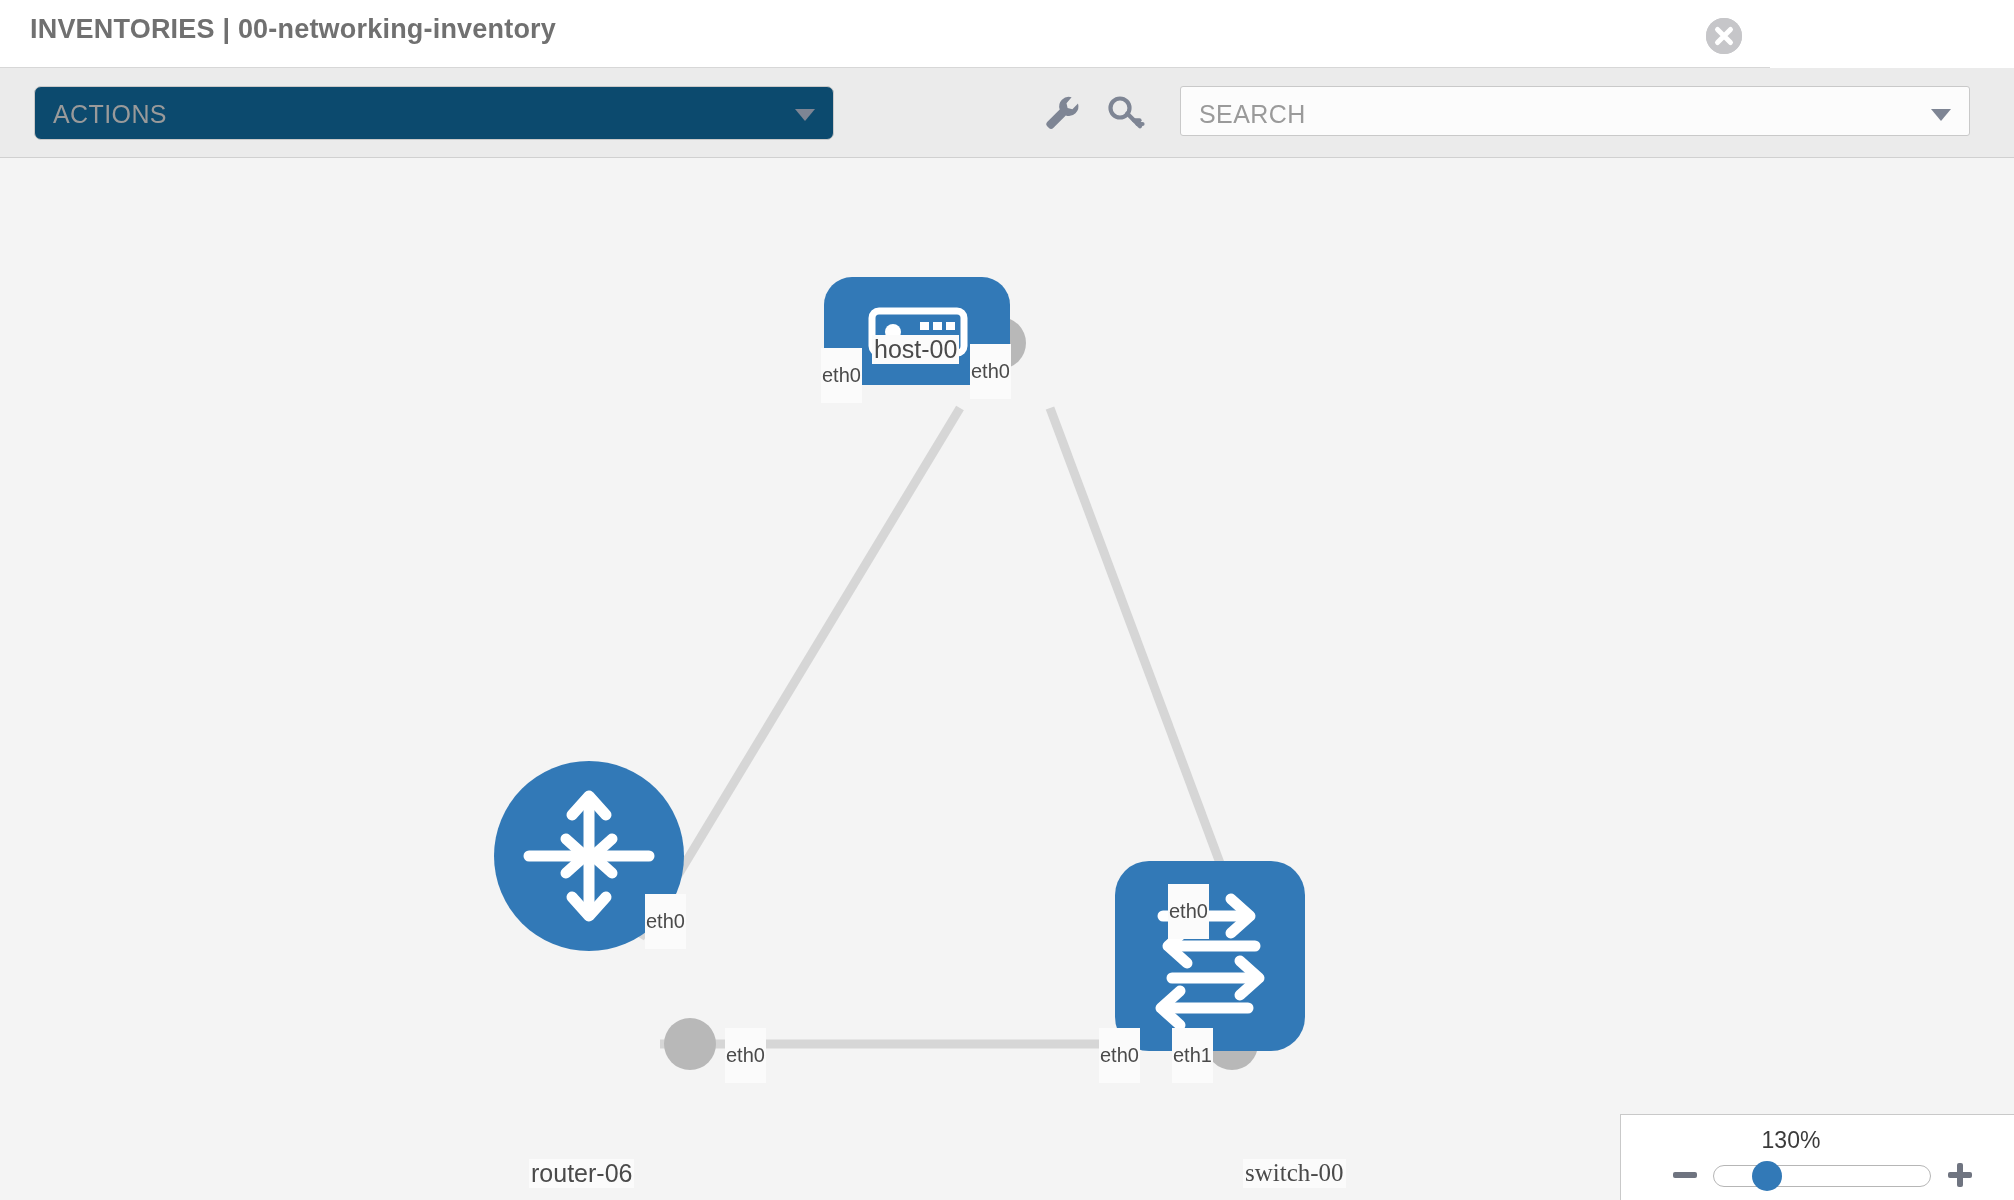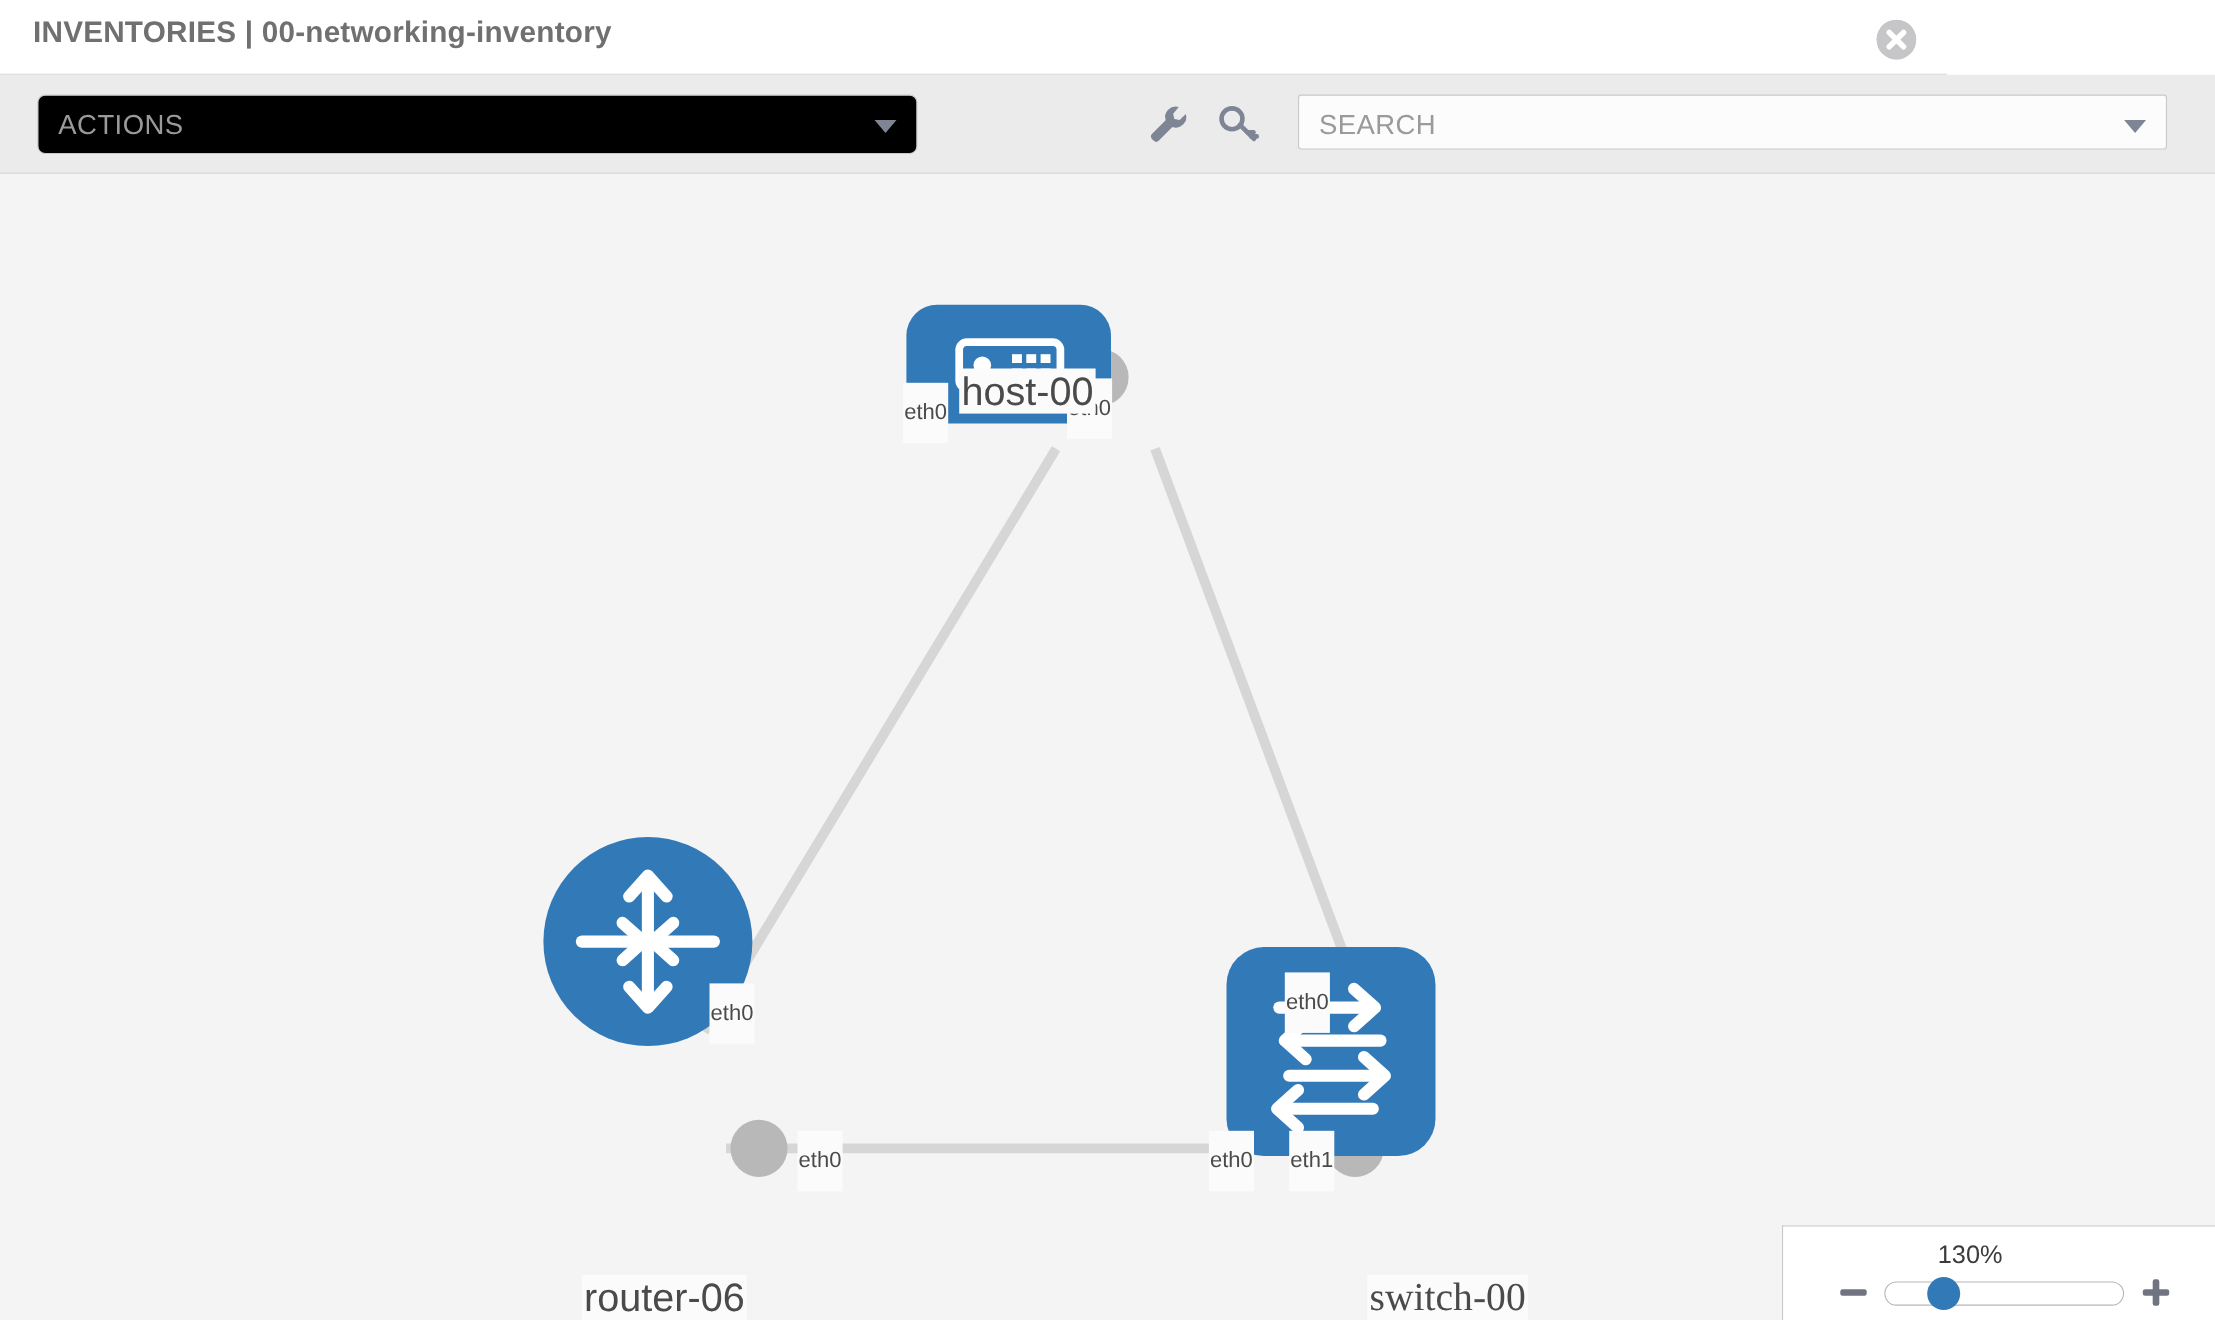--- a/index.html
+++ b/index.html
@@ -60,21 +60,21 @@
     background: #ebebeb;
     border-bottom: 1px solid #d0d0d0;
     box-sizing: border-box;
   }
   .actions-select {
     position: absolute;
     left: 34px;
     top: 18px;
     width: 800px;
     height: 54px;
-    background: #000000;
+    background: #0c4a6e;
     border: 1px solid #c9c9c9;
     border-radius: 7px;
     box-sizing: border-box;
     cursor: pointer;
   }
   .actions-select .sel-label {
     position: absolute;
     left: 18px;
     top: 13px;
     font-size: 25px;
@@ -134,21 +134,21 @@
   .canvas svg.topology {
     position: absolute;
     left: 0; top: 0;
     width: 2014px;
     height: 1042px;
   }
 
   
   .node-label {
     position: absolute;
-    font-size: 36px;
+    font-size: 25px;
     color: #4a4a4a;
     background: #fbfbfb;
     white-space: nowrap;
     padding: 0 2px;
     line-height: 1.15;
   }
   .iface-label {
     position: absolute;
     font-size: 20px;
     color: #4a4a4a;

